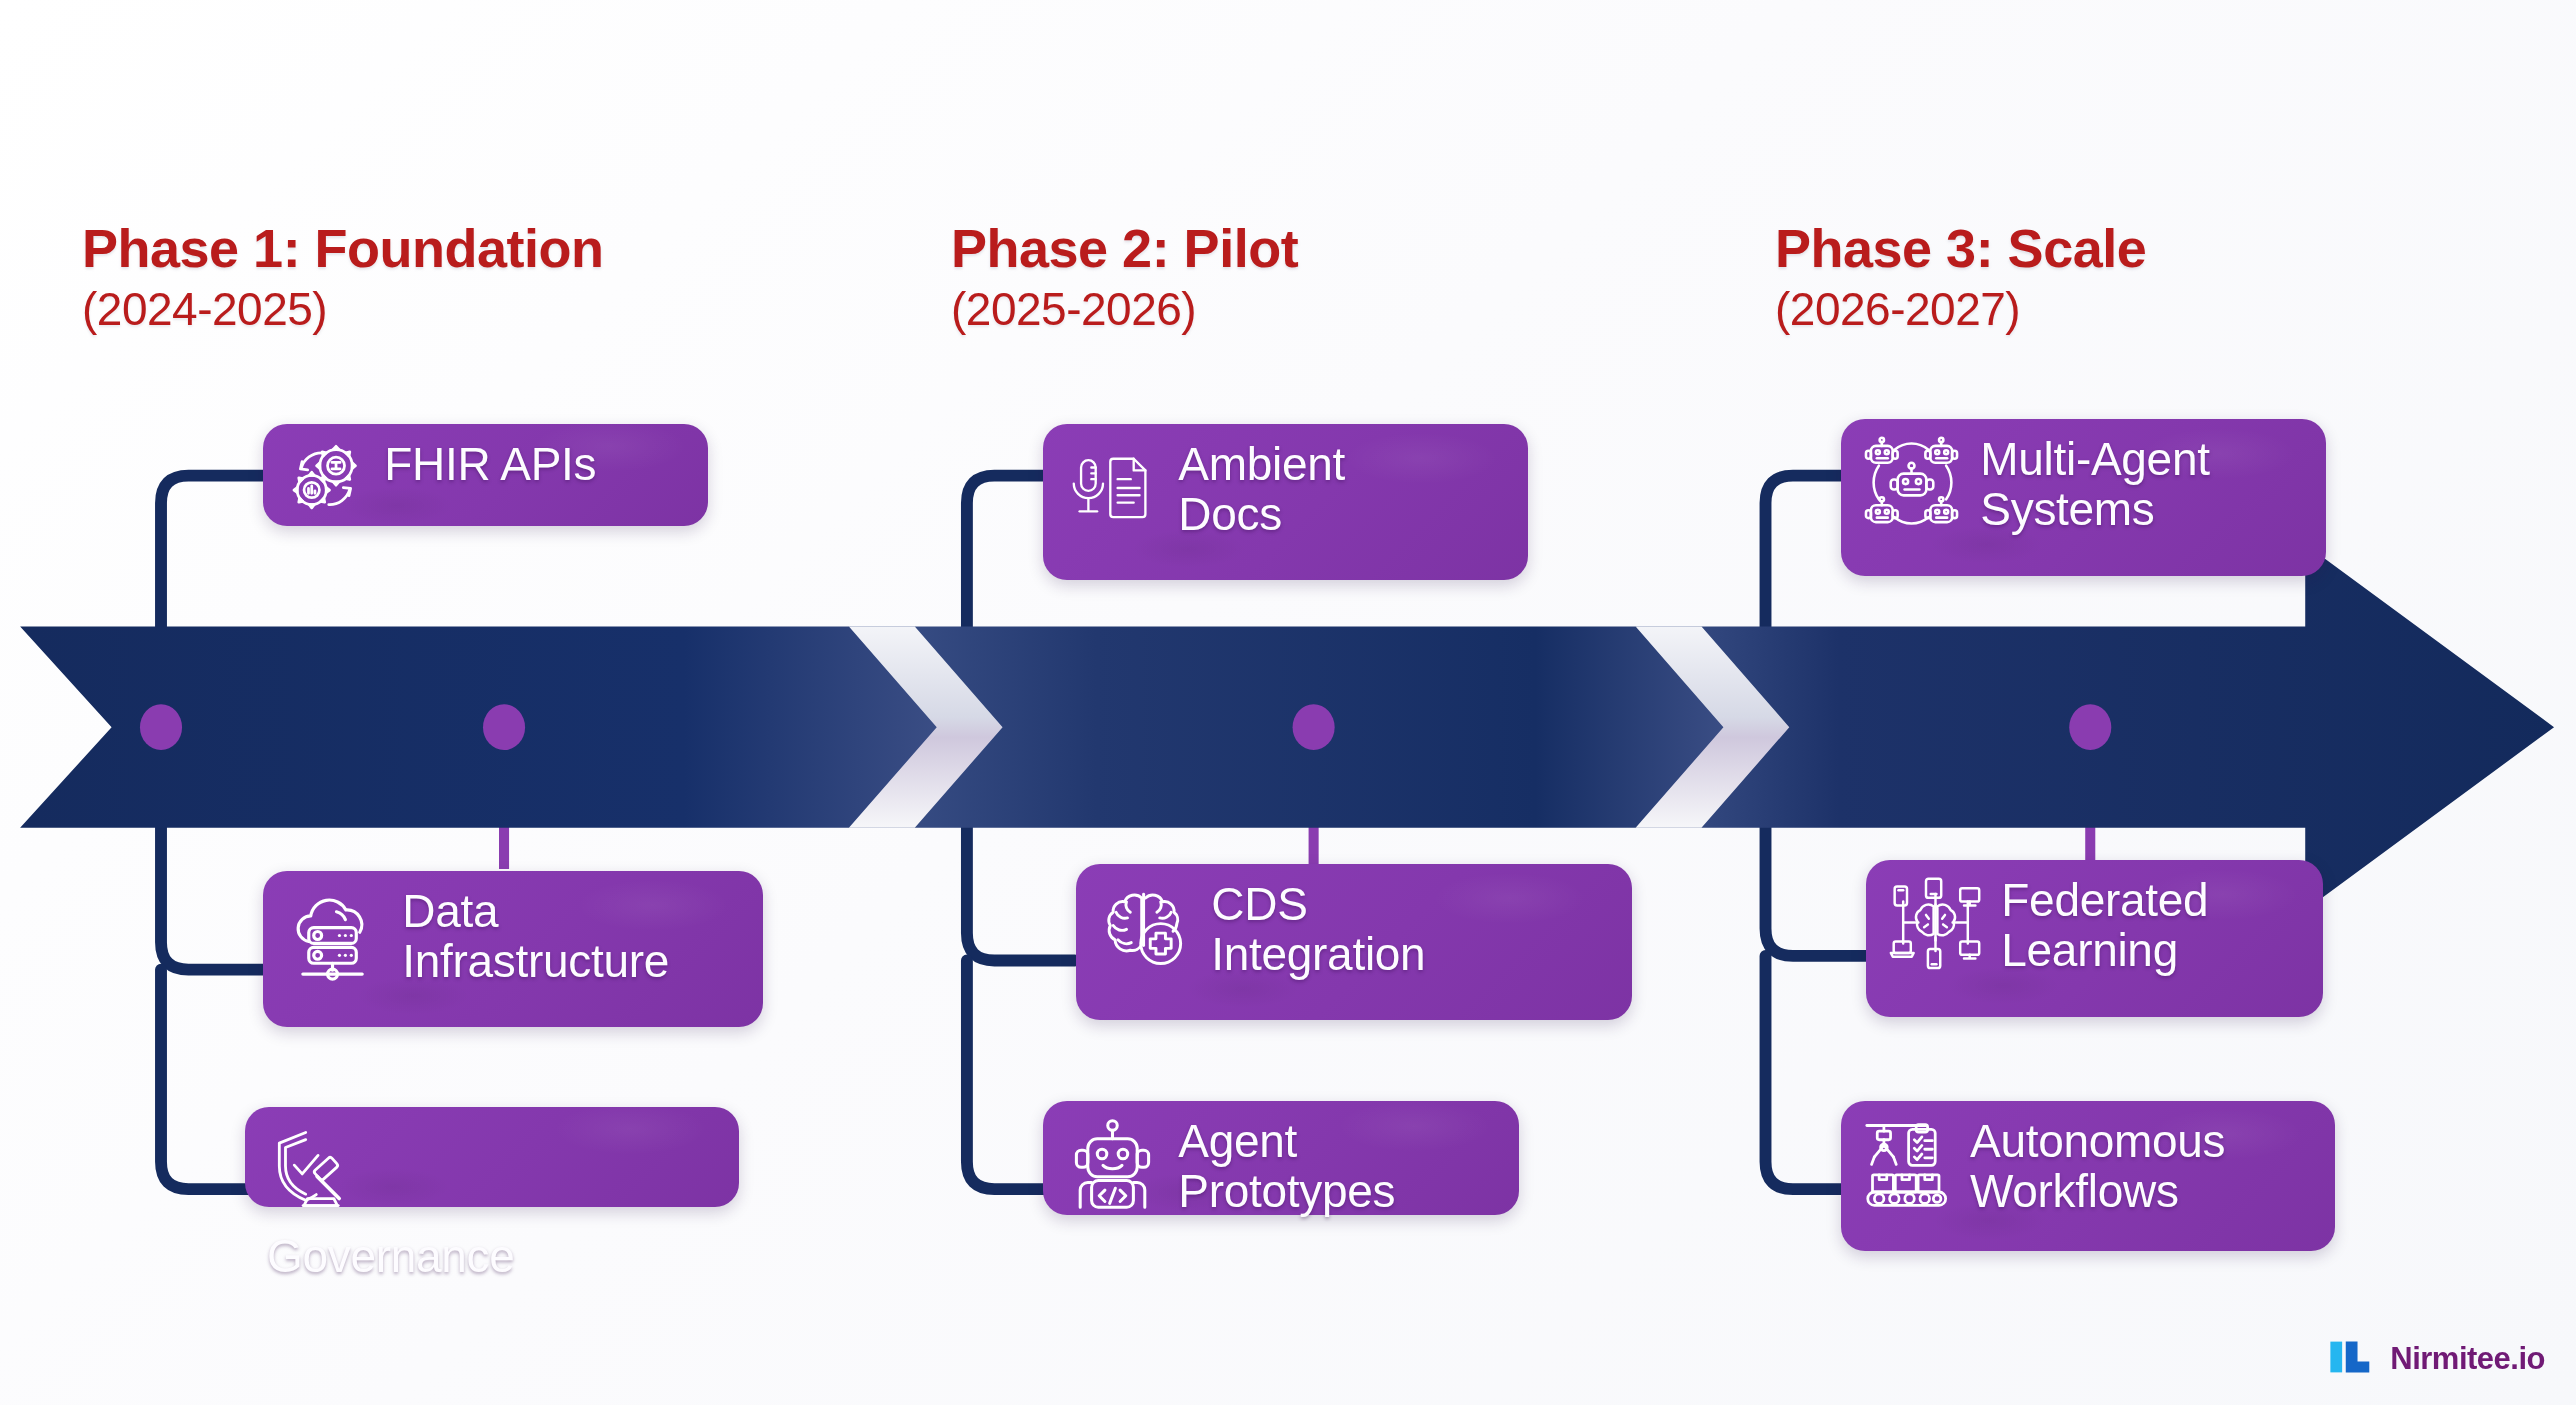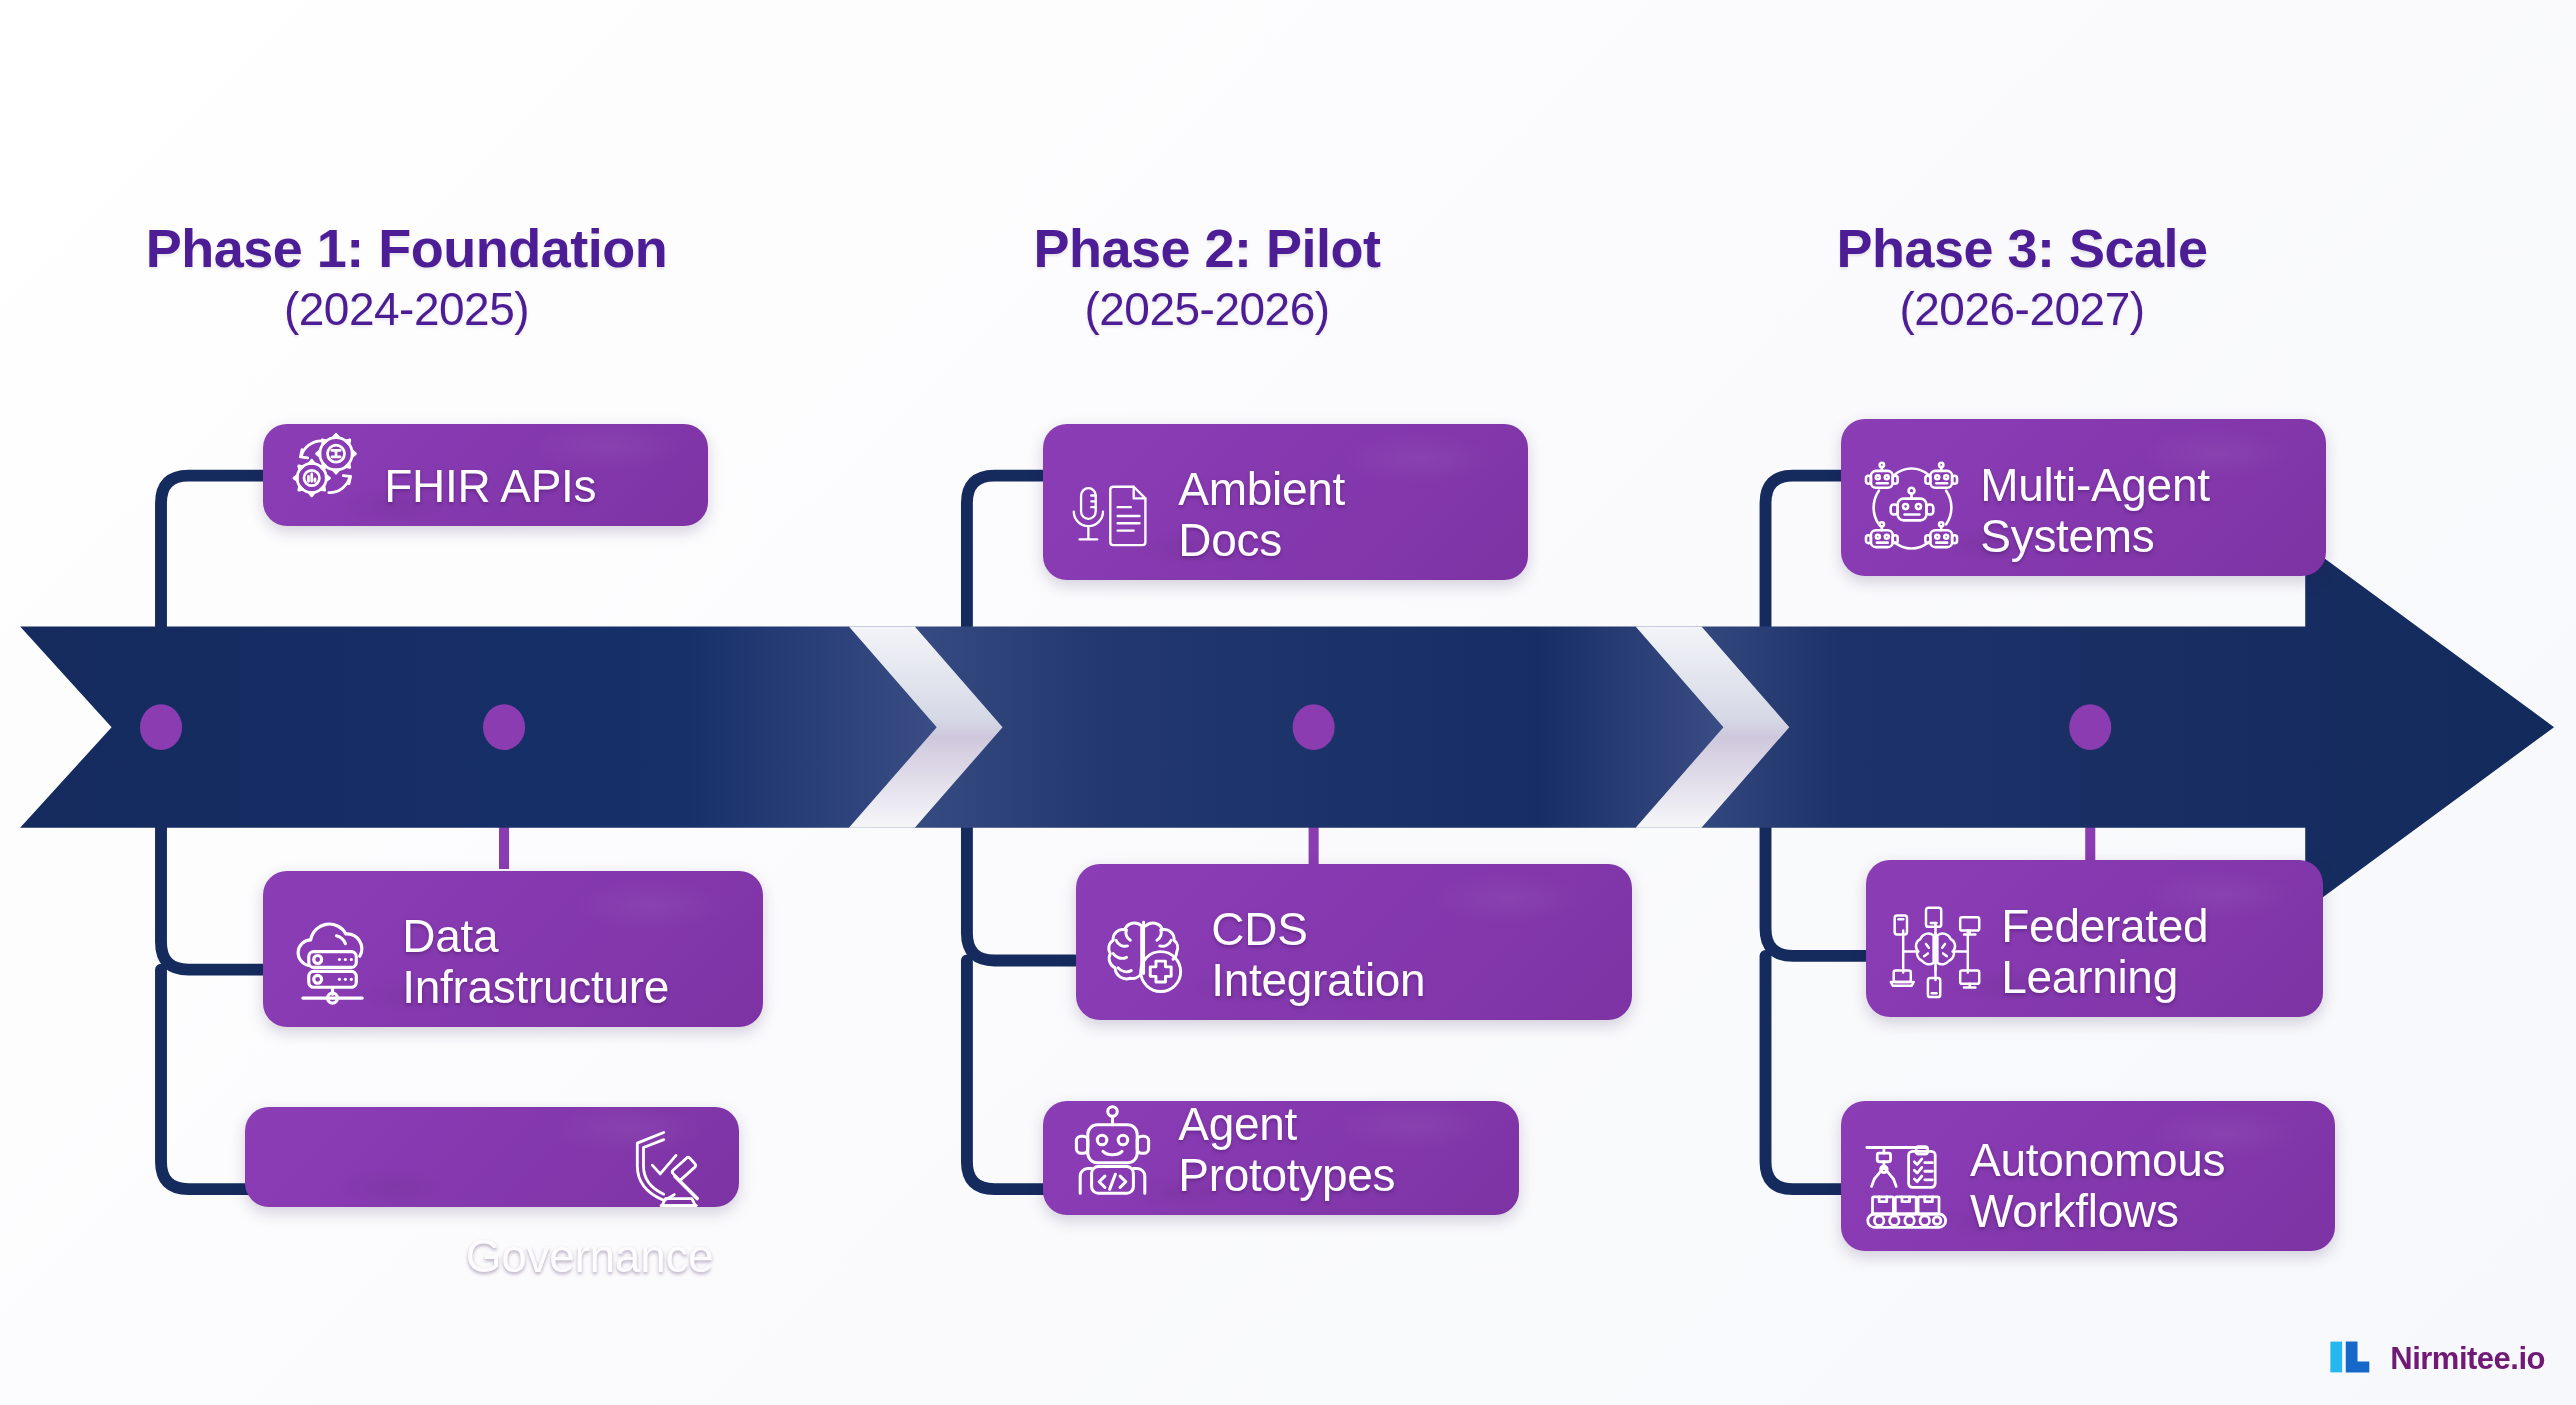--- a/index.html
+++ b/index.html
@@ -19,22 +19,22 @@
   
   #canvas {
     position: absolute;
     inset: 0;
     background: linear-gradient(135deg, #ffffff 0%, #fbfbfd 45%, #f7f8fb 100%);
   }
 
   
   .phase-head {
     position: absolute;
-    text-align: center;
-    color: #4c1d95;
+    text-align: left;
+    color: #b91c1c;
     line-height: 1.06;
     letter-spacing: -0.5px;
   }
   .phase-title {
     font-size: 54px;
     font-weight: 700;
     white-space: nowrap;
     text-shadow: 0 1.8px 2.7px rgba(150,150,170,0.25);
   }
   .phase-range {
@@ -52,21 +52,21 @@
     top: 0;
     width: 2576px;
     height: 1405px;
     overflow: visible;
   }
 
   
   .card {
     position: absolute;
     display: flex;
-    align-items: flex-end;
+    align-items: flex-start;
     gap: 18.3px;
     box-sizing: border-box;
     padding: 14.6px 25.6px 14.6px 22px;
     border-radius: 24px;
     background: #8438AE;
     background-image:
       radial-gradient(ellipse 110px 37px at 78% 22%, rgba(255,255,255,0.055), rgba(255,255,255,0) 70%),
       radial-gradient(ellipse 82px 27.4px at 30% 80%, rgba(0,0,0,0.05), rgba(0,0,0,0) 70%),
       linear-gradient(135deg, #8b3db6 0%, #8438ad 55%, #7d33a4 100%);
     box-shadow: 0 5.5px 14.6px rgba(40,15,70,0.18);

